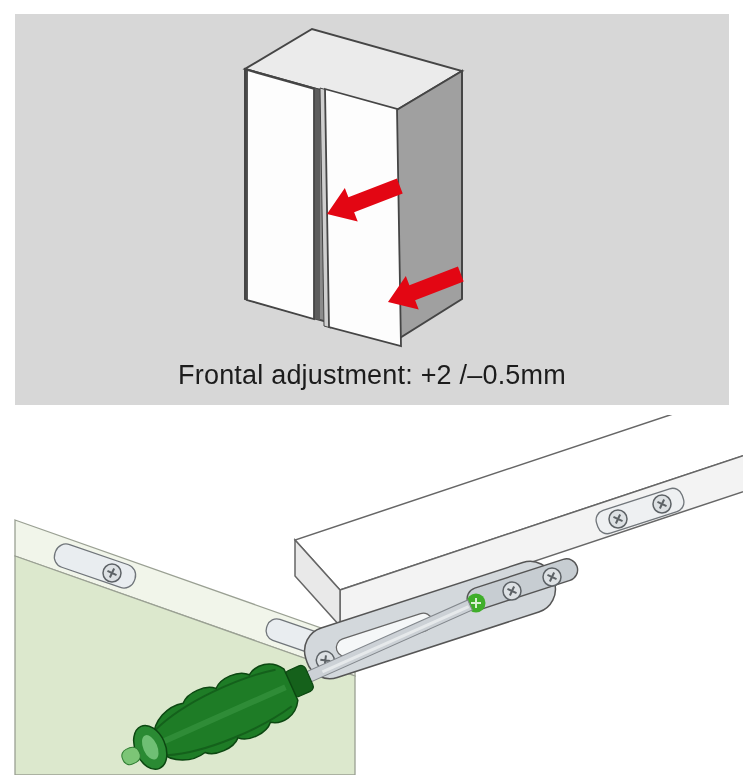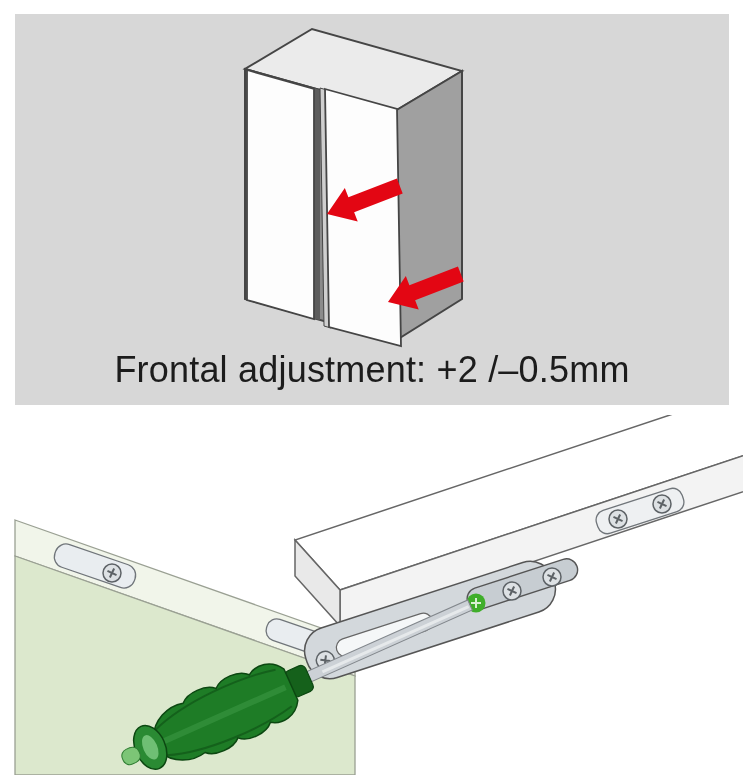--- a/index.html
+++ b/index.html
@@ -1,21 +1,21 @@
 <!DOCTYPE html>
 <html><head>
 <meta charset="utf-8">
 <style>
   html,body{margin:0;padding:0;background:#ffffff;}
   .page{position:relative;width:743px;height:775px;background:#ffffff;overflow:hidden;
         font-family:"Liberation Sans", sans-serif;}
   .panel-gray{position:absolute;left:15px;top:14px;width:714px;height:391px;background:#d7d7d7;}
   .panel-gray svg{position:absolute;left:0;top:0;}
   .caption{position:absolute;left:0;bottom:14px;width:100%;text-align:center;
-           font-size:36px;color:#1c1c1c;letter-spacing:.2px;}
+           font-size:27px;color:#1c1c1c;letter-spacing:.2px;}
   .panel-bottom{position:absolute;left:0;top:415px;width:743px;height:360px;}
   svg{display:block;}
 </style>
 </head>
 <body>
 
 <div class="page">
 
   <section class="panel-gray">
     <svg width="714" height="340" viewBox="0 0 714 340">

